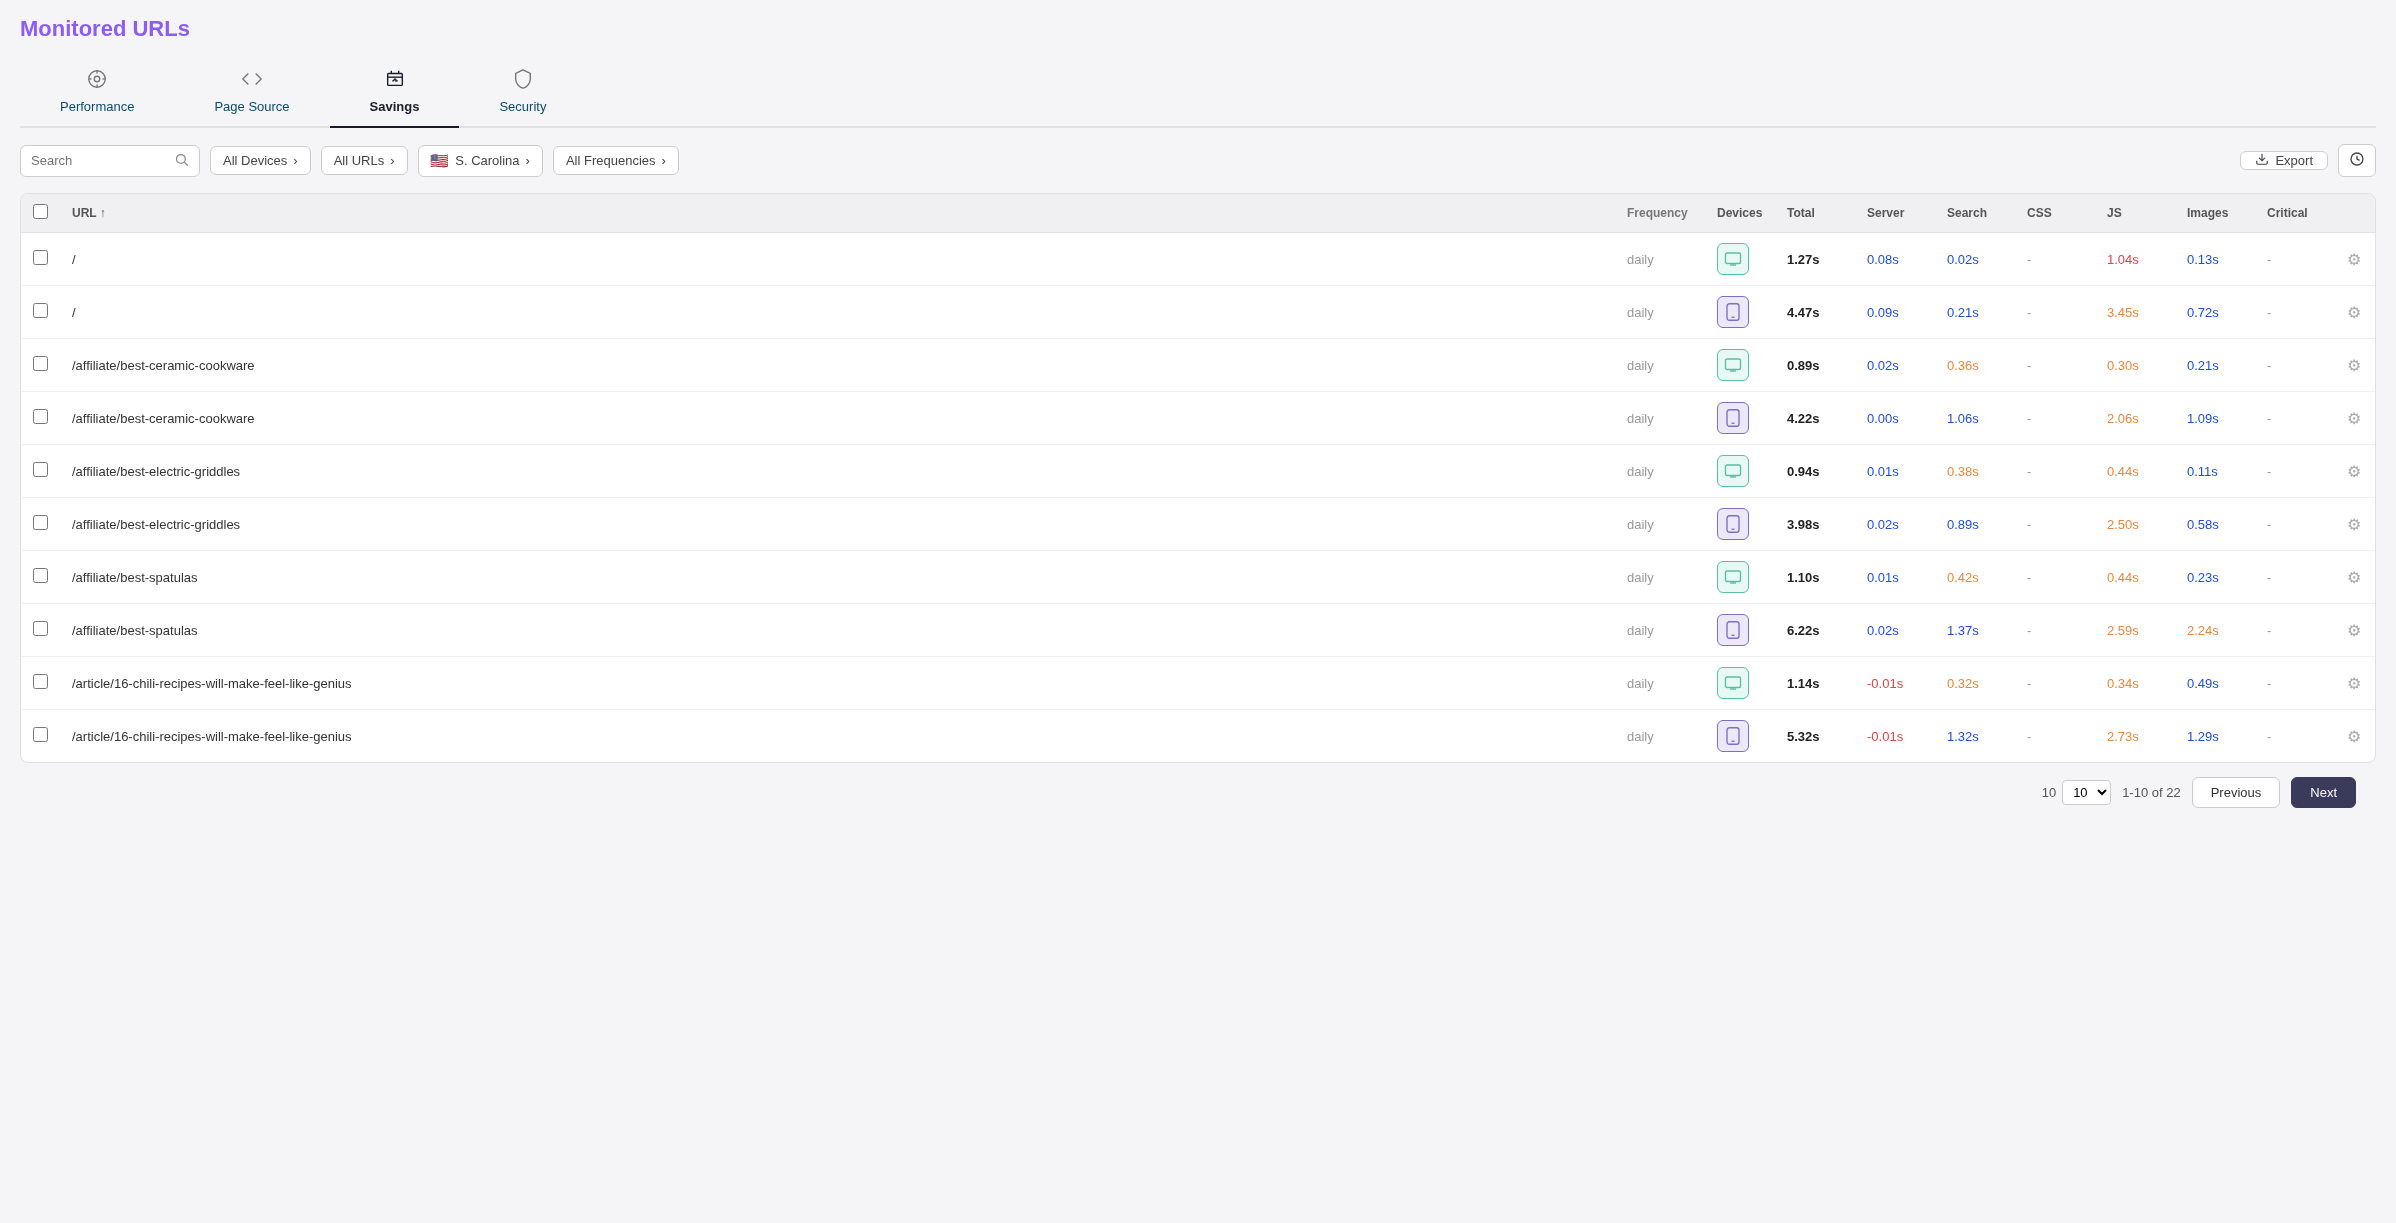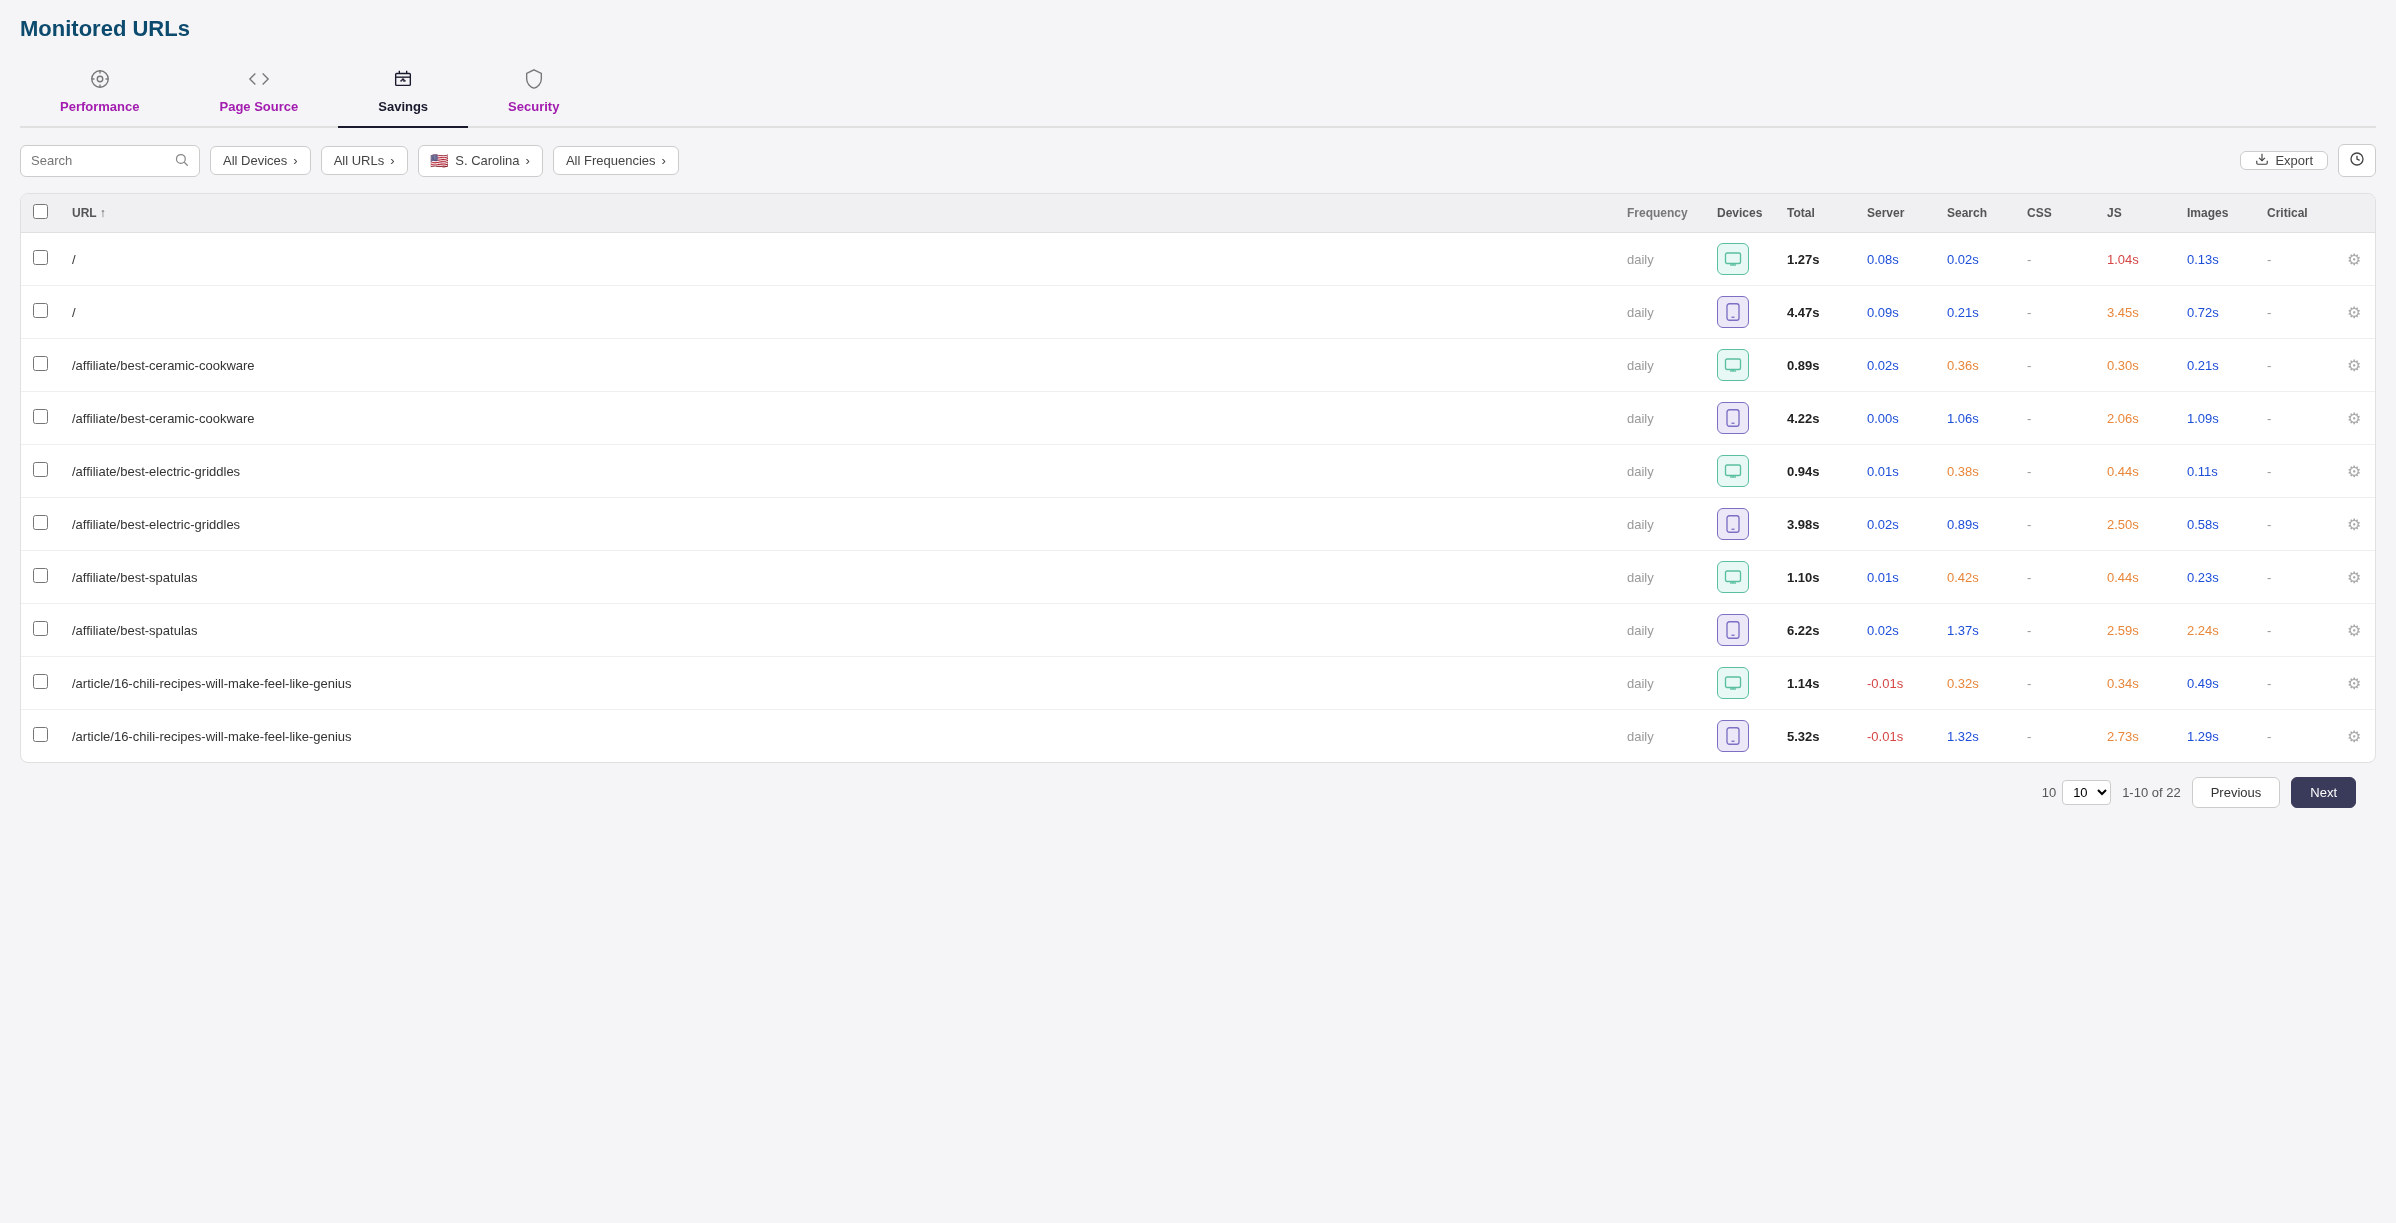--- a/index.html
+++ b/index.html
@@ -1,24 +1,24 @@
 <!DOCTYPE html>
 <html><head>
   <meta charset="utf-8">
   <style>
     * { box-sizing: border-box; margin: 0; padding: 0; }
     body { font-family: -apple-system, BlinkMacSystemFont, 'Segoe UI', sans-serif; background: #f5f5f7; color: #333; font-size: 14px; }
 
     .page-wrapper { background: #f5f5f7; min-height: 100vh; padding: 16px 20px; }
 
-    .page-title { font-size: 22px; font-weight: 600; color: #0c4a6e; margin-bottom: 16px; }
+    .page-title { font-size: 22px; font-weight: 600; color: #8b5cf6; margin-bottom: 16px; }
 
     
     .tabs { display: flex; align-items: flex-end; border-bottom: 2px solid #e0e0e0; margin-bottom: 16px; gap: 0; }
-    .tab { display: flex; flex-direction: column; align-items: center; padding: 10px 40px 12px; cursor: pointer; color: #a21caf; font-size: 13px; gap: 6px; position: relative; border-bottom: 2px solid transparent; margin-bottom: -2px; font-weight: bold; }
+    .tab { display: flex; flex-direction: column; align-items: center; padding: 10px 40px 12px; cursor: pointer; color: #0c4a6e; font-size: 13px; gap: 6px; position: relative; border-bottom: 2px solid transparent; margin-bottom: -2px; }
     .tab.active { color: #1a1a2e; font-weight: 600; border-bottom: 2px solid #1a1a2e; }
     .tab svg { width: 22px; height: 22px; }
 
     
     .toolbar { display: flex; align-items: center; gap: 10px; margin-bottom: 16px; }
     .search-wrapper { display: flex; align-items: center; border: 1px solid #ccc; border-radius: 6px; background: #fff; padding: 6px 10px; gap: 6px; width: 180px; }
     .search-wrapper input { border: none; outline: none; font-size: 13px; width: 100%; background: transparent; }
     .filter-btn { display: flex; align-items: center; gap: 6px; border: 1px solid #ccc; border-radius: 6px; background: #fff; padding: 6px 12px; font-size: 13px; cursor: pointer; color: #444; }
     .filter-btn .flag { font-size: 15px; }
     .spacer { flex: 1; }

